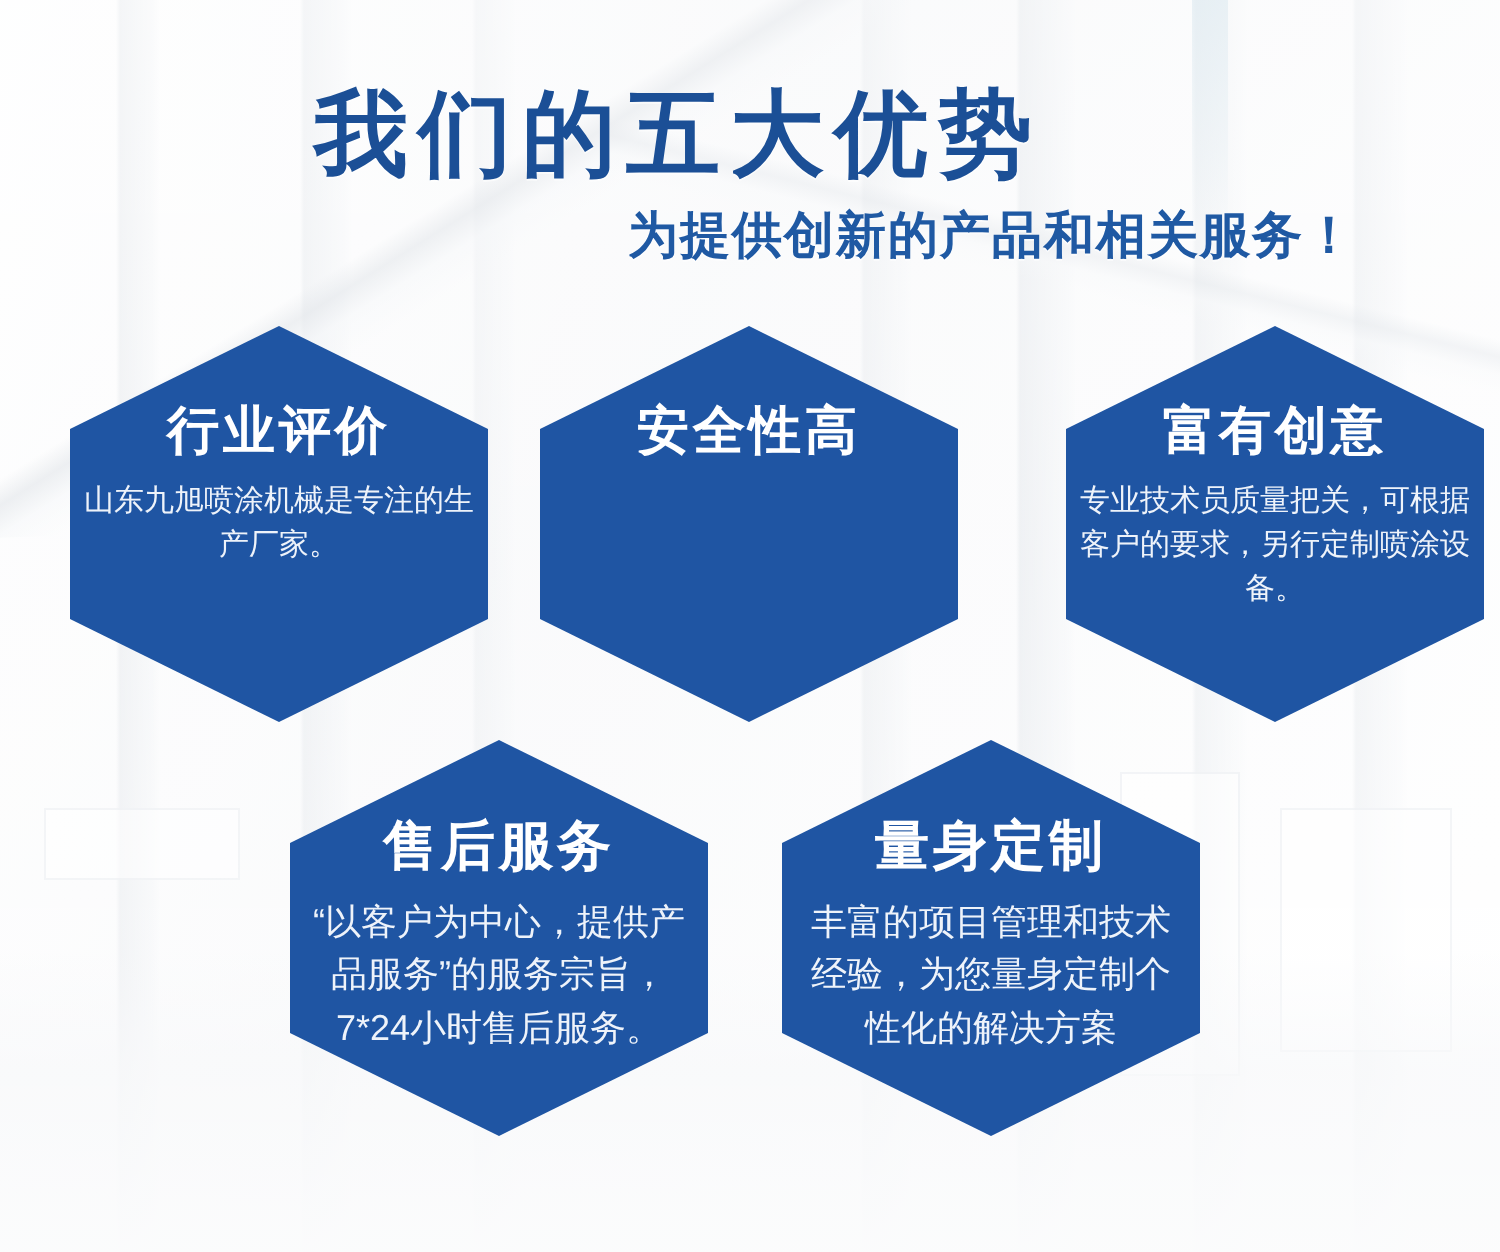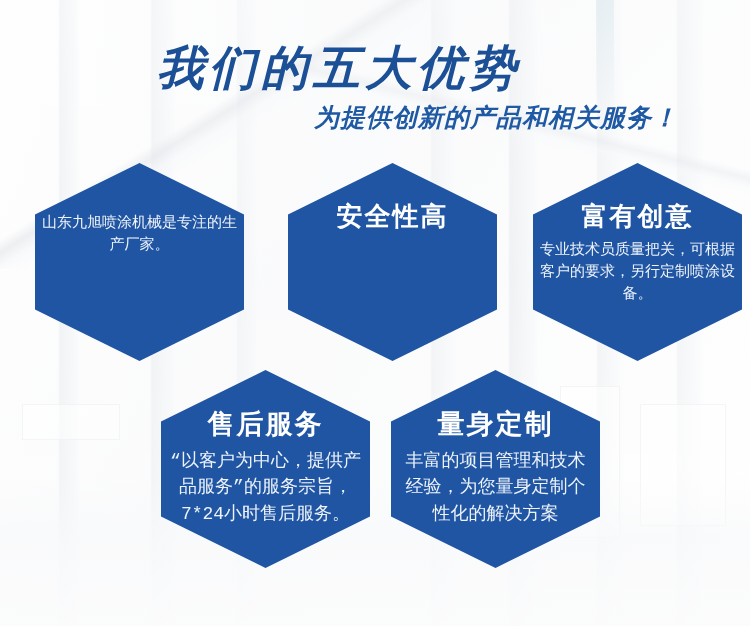--- a/index.html
+++ b/index.html
@@ -119,21 +119,20 @@
     pointer-events: none;
   }
 
   
   .headings {
     position: absolute;
     left: 0;
     top: 0;
     width: 678px;
     text-align: center;
-    font-style: italic;
   }
   .main-title {
     margin: 0;
     padding-top: 44px;
     font-size: 47px;
     line-height: 1.0;
     font-weight: bold;
     letter-spacing: 5px;
     color: #1b4f96;
     font-family: "DejaVu Sans", "Liberation Sans", sans-serif;
@@ -177,29 +176,29 @@
     white-space: nowrap;
     font-family: "DejaVu Sans", "Liberation Sans", sans-serif;
   }
   .hex-desc {
     margin-top: 10px;
     font-size: 15px;
     line-height: 1.45;
     color: #eef3fa;
     text-align: center;
     letter-spacing: 0px;
-    font-family: Liberation Mono, monospace;
+    font-family: Liberation Sans, sans-serif;
     max-width: 196px;
   }
 
   
   #hex-1 { left: 35px;  top: 163px; }
-  #hex-2 { left: 288px; top: 163px; }
+  #hex-2 { left: 270px; top: 163px; }
   #hex-3 { left: 506px; top: 163px; margin-left: 27px; }
-  #hex-4 { left: 145px; top: 370px; margin-left: 16px; }
+  #hex-4 { left: 145px; top: 370px; }
   #hex-5 { left: 391px; top: 370px; }
 
   #hex-4 .hex-title, #hex-5 .hex-title { font-size: 27px; }
   #hex-4 .hex-desc, #hex-5 .hex-desc { font-size: 18px; }
 </style>
 </head>
 <body>
 
 <div id="poster">
 
@@ -213,20 +212,21 @@
   <div class="bg-window" style="left:560px; top:386px; width:58px;  height:150px;"></div>
   <div class="bg-floor"></div>
   <div class="bg-wash"></div>
 
   <div class="headings">
     <h1 class="main-title">我们的五大优势</h1>
     <p class="sub-title">为提供创新的产品和相关服务！</p>
   </div>
 
   <div class="hex" id="hex-1">
+    <div class="hex-title">行业评价</div>
     <div class="hex-desc">山东九旭喷涂机械是专注的生产厂家。</div>
   </div>
 
   <div class="hex" id="hex-2">
     <div class="hex-title">安全性高</div>
   </div>
 
   <div class="hex" id="hex-3">
     <div class="hex-title">富有创意</div>
     <div class="hex-desc">专业技术员质量把关，可根据客户的要求，另行定制喷涂设备。</div>

